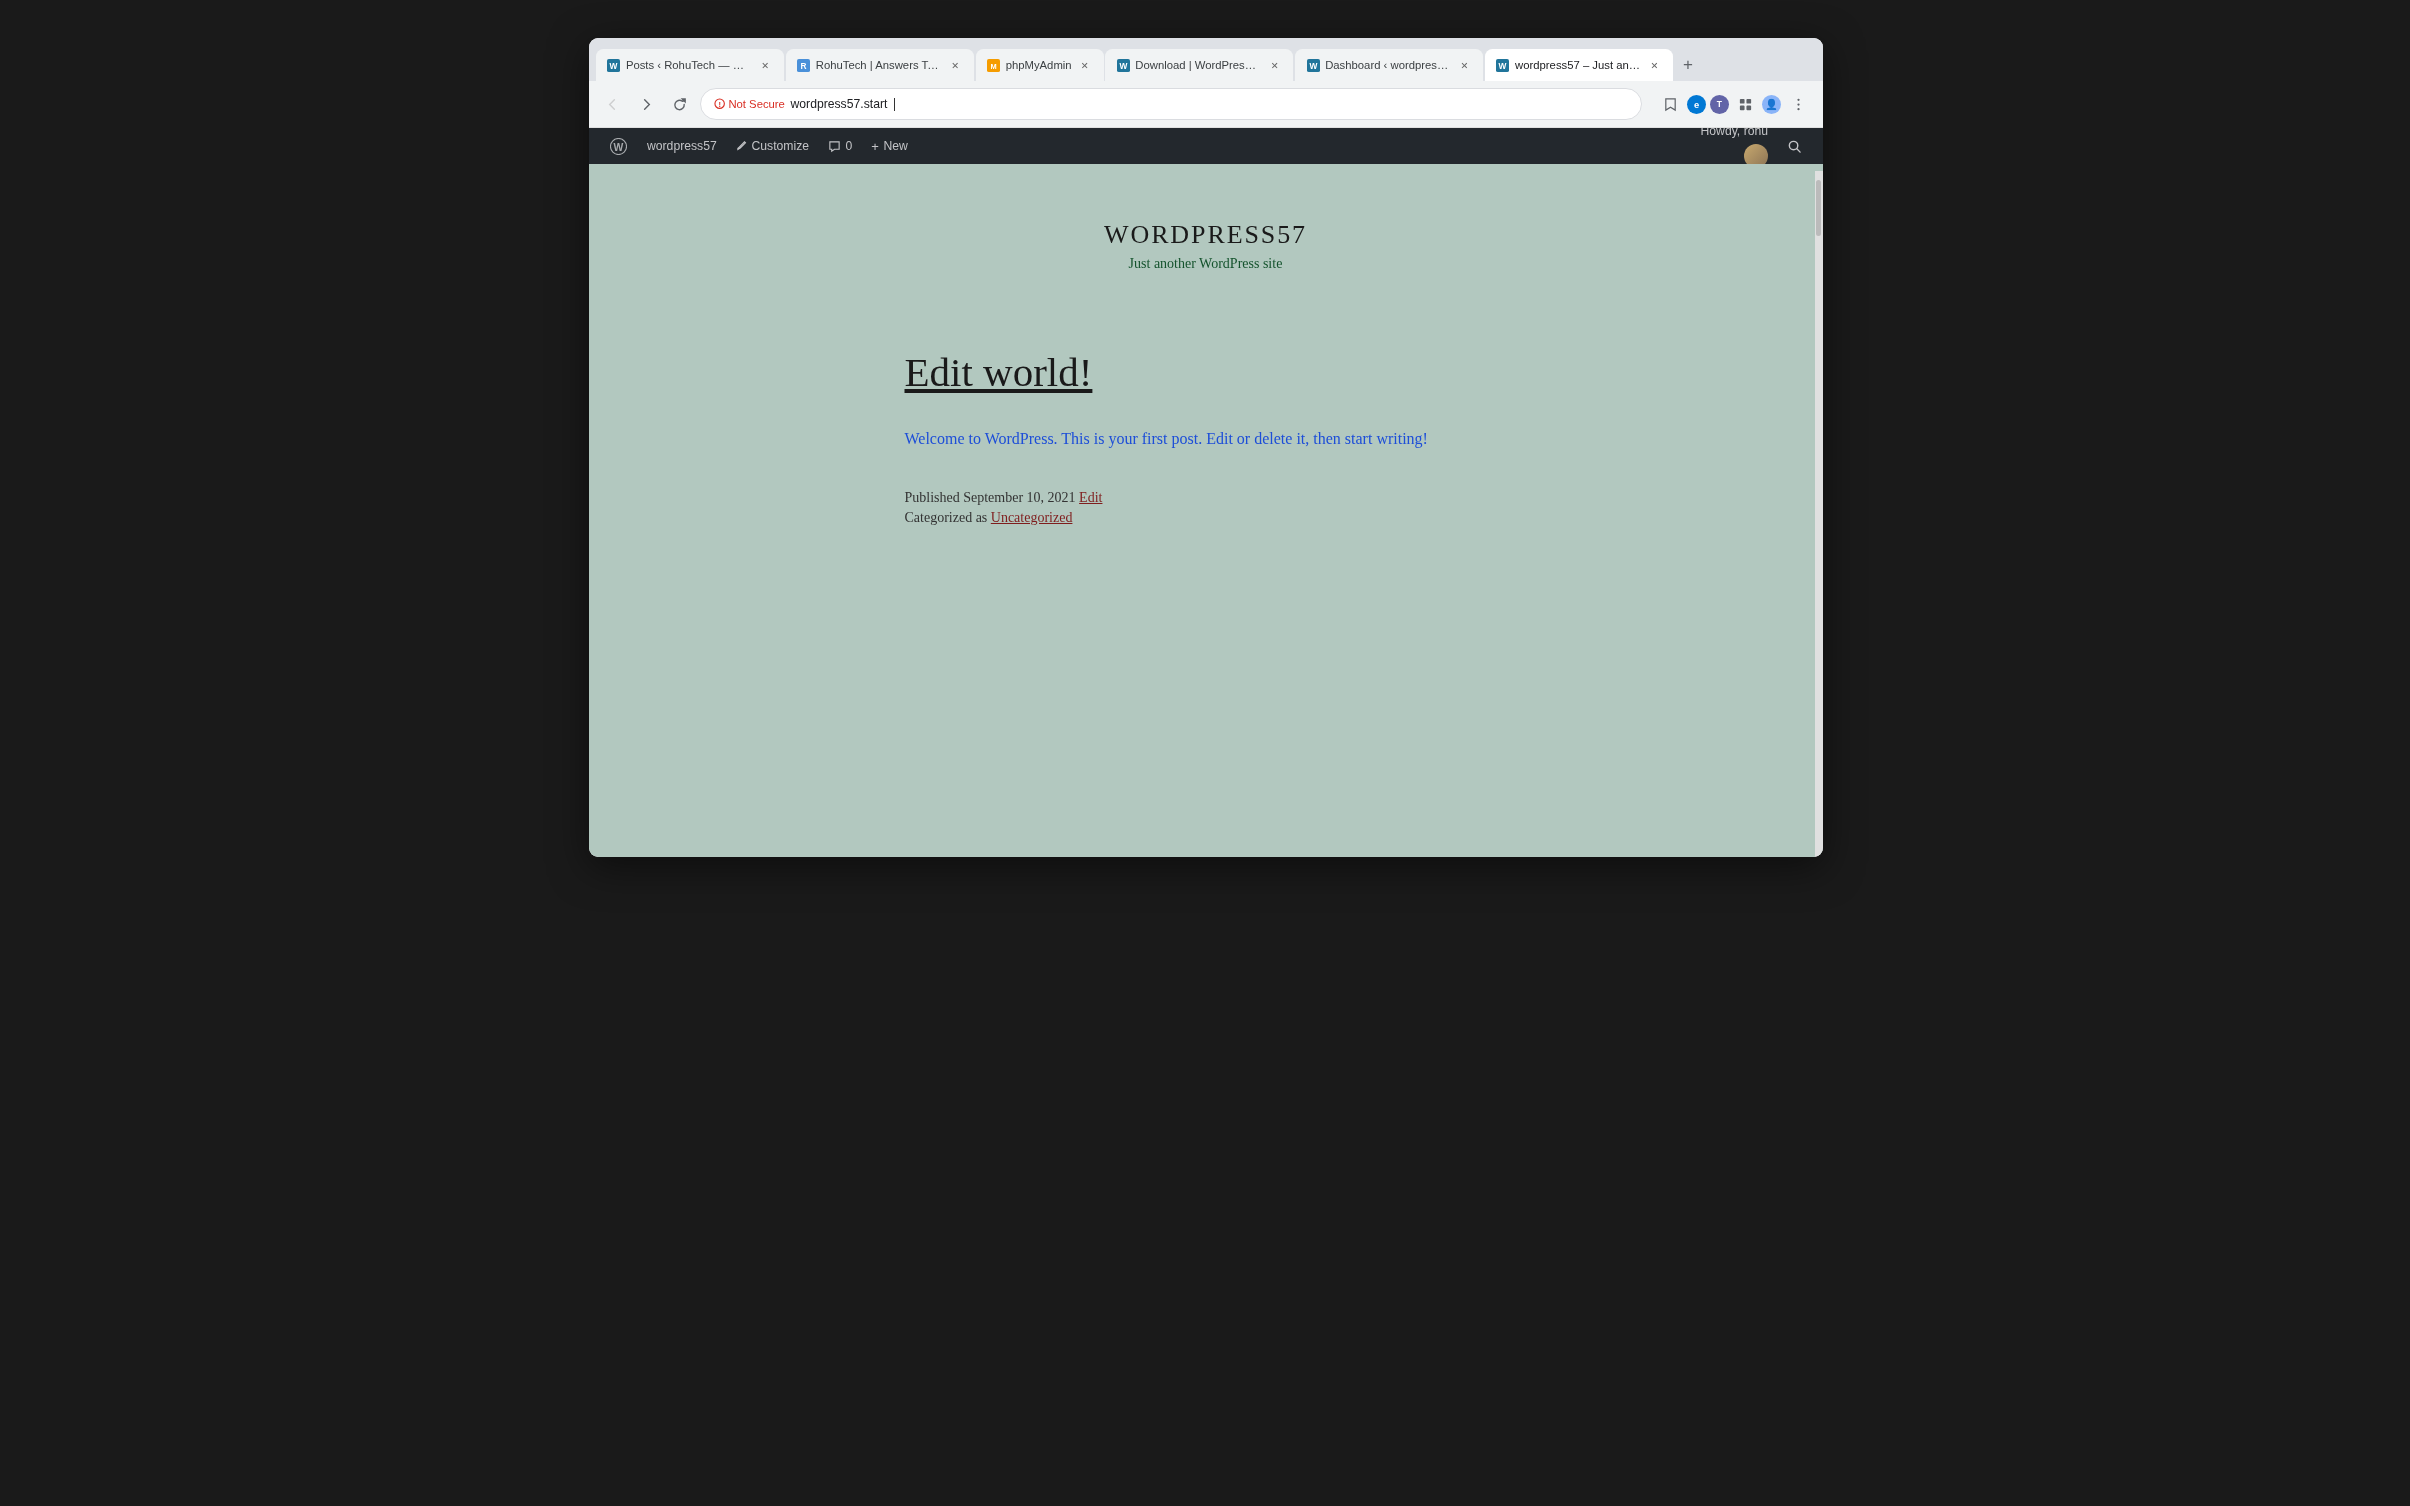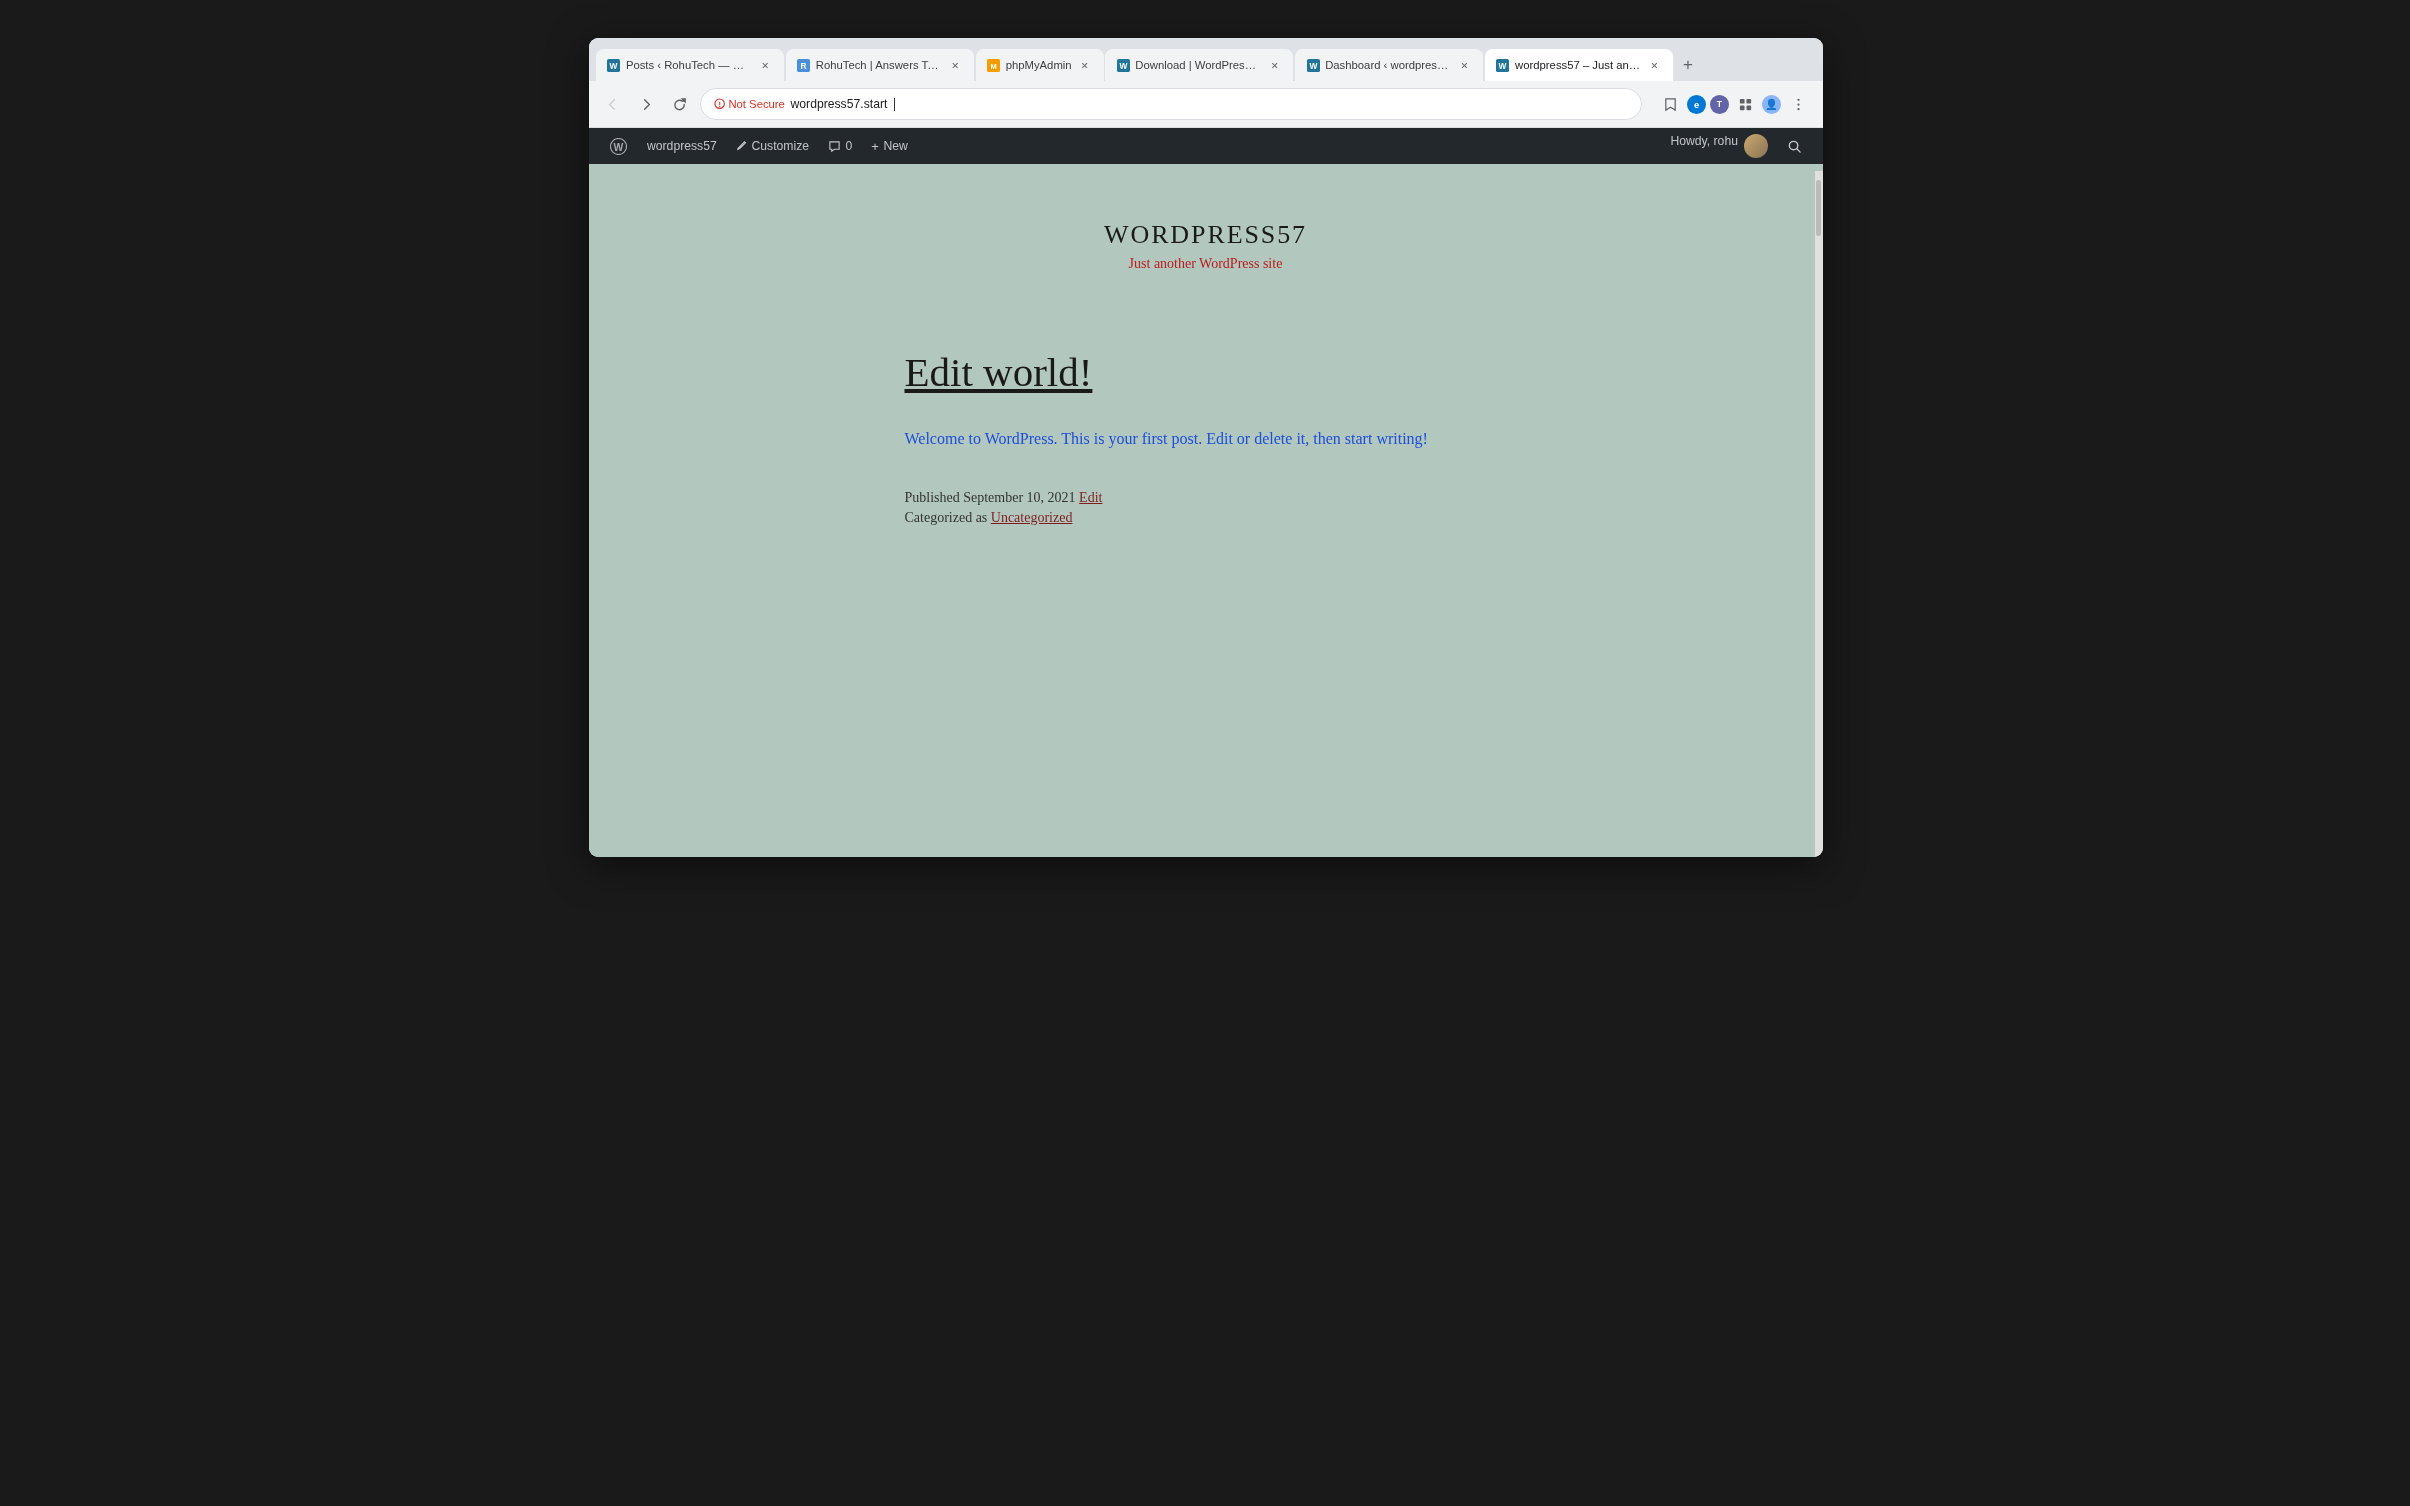--- a/index.html
+++ b/index.html
@@ -190,22 +190,23 @@
     .wp-admin-right {
       margin-left: auto;
       display: flex;
       align-items: center;
     }
     .howdy-text {
       color: #c3c4c7;
       font-size: 12.2px;
       padding: 0 9.4px;
       display: flex;
-      align-items: flex-start;
+      align-items: flex-end;
       gap: 5.6px;
+      flex-direction: column;
     }
     .avatar-circle {
       width: 24.5px;
       height: 24.5px;
       background: #888;
       border-radius: 50%;
       overflow: hidden;
     }
     .search-icon-btn {
       color: #c3c4c7;
@@ -234,21 +235,21 @@
     }
     .site-title {
       font-size: 26px;
       font-weight: 500;
       color: #1a1a1a;
       letter-spacing: 1.9px;
       font-family: Georgia, serif;
     }
     .site-tagline {
       font-size: 14px;
-      color: #b91c1c;
+      color: #14532d;
       margin-top: 5.6px;
       font-family: Georgia, serif;
     }
 
     
     .post-container {
       width: 640px;
       max-width: 100%;
       padding: 38px 19px 56px;
     }

